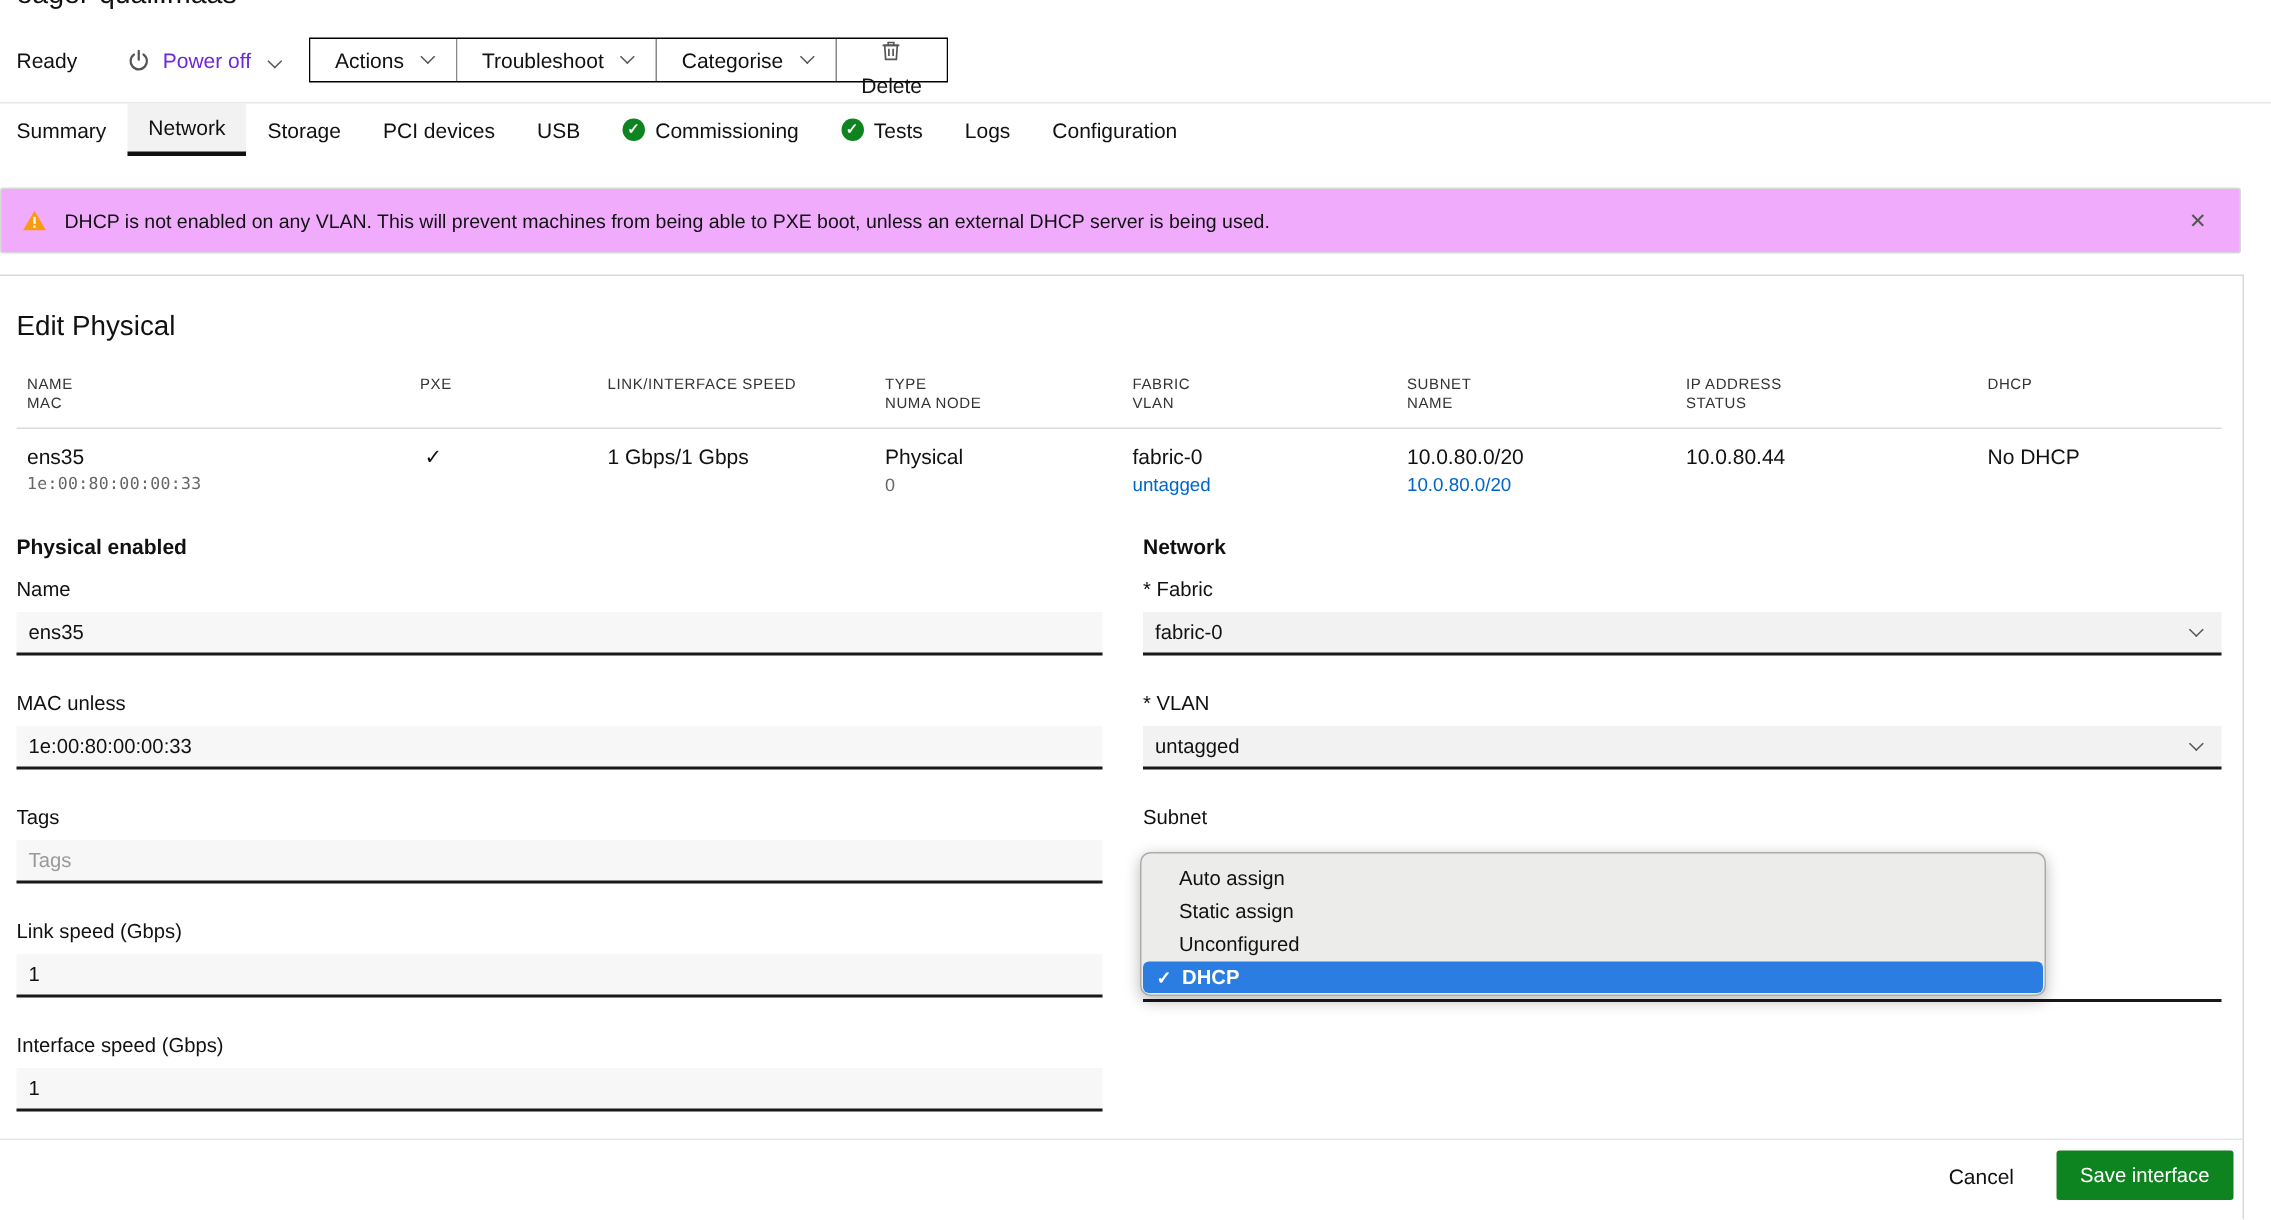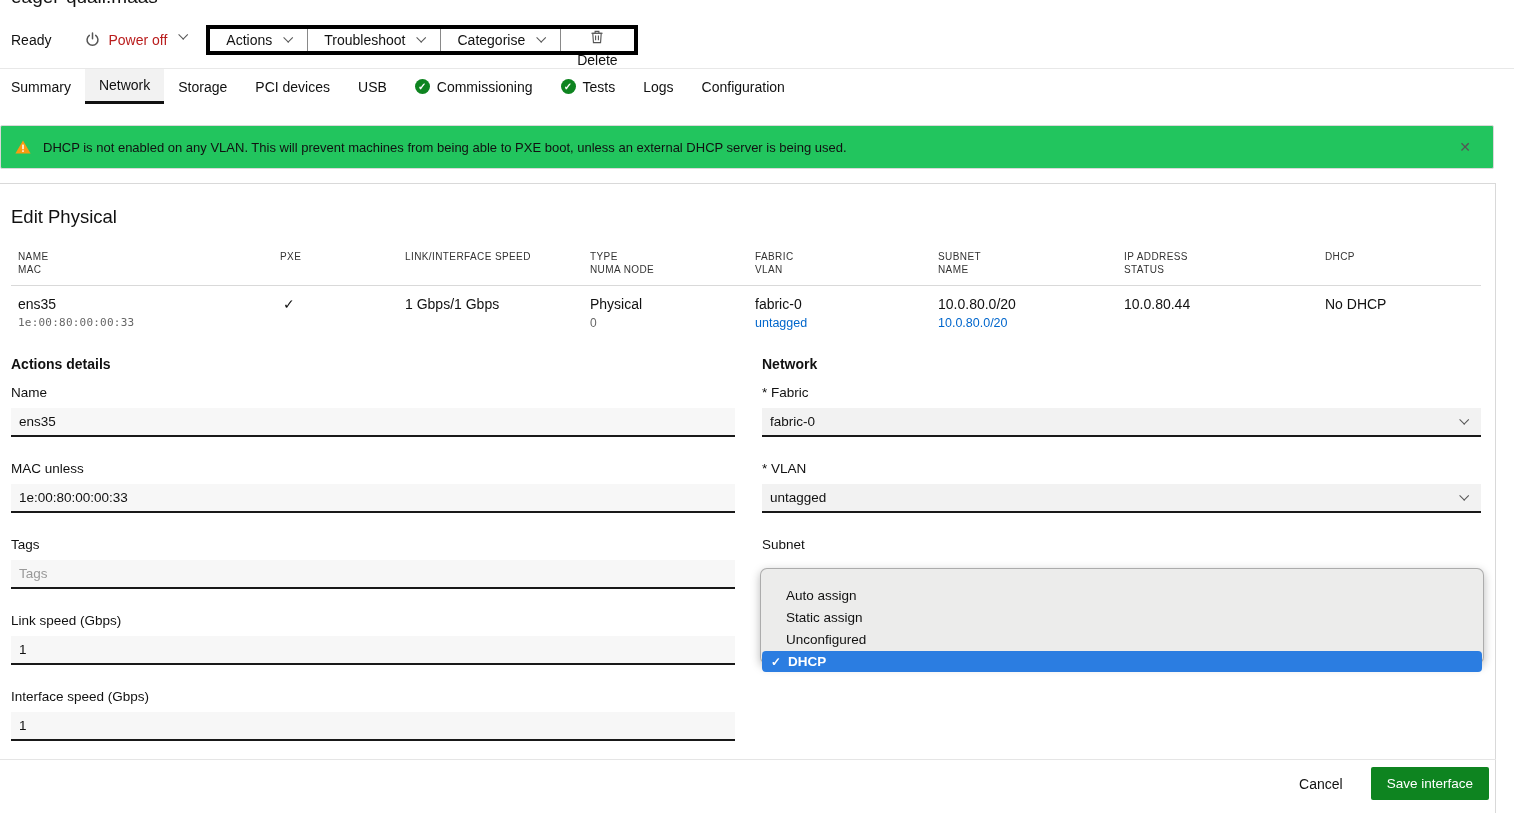--- a/index.html
+++ b/index.html
@@ -4,42 +4,42 @@
 <style>
   * { margin:0; padding:0; box-sizing:border-box; }
   html,body { width:1514px; height:813px; overflow:hidden; background:#fff;
     font-family:"Liberation Sans", sans-serif; color:#111; }
   .page { position:relative; width:1514px; height:813px; }
 
   
   .machine-title { position:absolute; top:-14px; left:11px; font-size:19px; font-weight:400; color:#111; }
   .status-row { position:absolute; top:25px; left:11px; display:flex; align-items:center; height:30px; }
   .status-text { font-size:14px; margin-right:34px; }
-  .power-btn { display:flex; align-items:flex-start; gap:8px; background:none; border:none;
-    font-family:inherit; font-size:14px; color:#b91c1c; cursor:pointer; margin-right:20px; }
+  .power-btn { display:flex; align-items:flex-end; gap:8px; background:none; border:none;
+    font-family:inherit; font-size:14px; color:#6d28d9; cursor:pointer; margin-right:20px; }
   .chev { width:7px; height:7px; border-right:1.5px solid #555; border-bottom:1.5px solid #555;
     transform:rotate(45deg) translateY(-1px); display:inline-block; margin-left:4px; margin-bottom:3px; }
-  .btn-group { display:flex; border:4px solid #000000; height:30px; }
+  .btn-group { display:flex; border:1px solid #000000; height:30px; }
   .btn-group button { display:flex; align-items:center; gap:8px; background:#fff; border:none;
     border-right:1px solid #898989; padding:0 16px; font-family:inherit; font-size:14px; color:#111; cursor:pointer; }
   .btn-group button:last-child { border-right:none;flex-direction:column; }
 
   
   .tabs { position:absolute; top:68px; left:0; right:0; border-top:1px solid #e8e8e8;
     display:flex; align-items:stretch; height:36px; }
   .tab { display:flex; align-items:center; gap:7px; padding:0 14px; font-size:14px; color:#111;
     text-decoration:none; cursor:pointer; }
   .tab.first { padding-left:11px; }
   .tab.active { background:#f2f2f2; border-bottom:3px solid #111; }
   .ok-icon { width:15px; height:15px; border-radius:50%; background:#0e8420; color:#fff;
     font-size:10px; line-height:15px; text-align:center; display:inline-block; font-weight:700; }
 
   
   .banner { position:absolute; top:125px; left:0; width:1494px; height:44px;
-    border:1px solid #d9d9d9; border-radius:2px; background:#22c55e;
+    border:1px solid #d9d9d9; border-radius:2px; background:#f0abfc;
     display:flex; align-items:center; padding:0 14px; }
   .banner-text { font-size:13px; margin-left:12px; color:#111; }
   .banner-close { margin-left:auto; background:none; border:none; font-size:14px; color:#555;
     cursor:pointer; padding:4px 8px; font-family:inherit; }
 
   
   .card { position:absolute; top:183px; left:0; width:1496px; height:630px;
     border-top:1px solid #d9d9d9; border-right:1px solid #d9d9d9; background:#fff; }
   .card h2 { position:absolute; top:22px; left:11px; font-size:18.5px; font-weight:400; }
 
@@ -65,23 +65,23 @@
   .field label { display:block; font-size:13.5px; color:#111; margin-bottom:8px; }
   .field input { width:100%; height:29px; background:#f7f7f7; border:none;
     border-bottom:2px solid #191919; padding:0 8px; font-family:inherit; font-size:13.5px; color:#111; }
   .field input::placeholder { color:#999; }
   .sel { position:relative; width:100%; height:29px; background:#f2f2f2;
     border-bottom:2px solid #191919; display:flex; align-items:center; padding:0 8px;
     font-size:13.5px; color:#111; cursor:pointer; }
   .sel .chev { position:absolute; right:14px; }
 
   
-  .subnet-popup { position:absolute; left:760px; top:384px; width:724px; height:96px; z-index:5;
+  .subnet-popup { position:absolute; left:760px; top:384px; width:604px; height:96px; z-index:5;
     background:#ececeb; border:1px solid rgba(120,120,120,.55); border-radius:7px;
-    box-shadow:0 3px 10px rgba(0,0,0,.28); padding-top:16px; }
+    box-shadow:0 3px 10px rgba(0,0,0,.28); padding-top:6px; }
   .opt { height:22px; line-height:22px; padding-left:25px; font-size:13.5px; color:#111; cursor:pointer; }
   .opt.selected { margin:0 1px; height:21px; border-radius:4px; background:#2b7de1; color:#fff;
     display:flex; align-items:center; padding-left:9px; gap:7px; font-weight:600; }
   .opt-check { font-size:12px; font-weight:700; color:#fff; }
   .subnet-underline { position:absolute; left:762px; top:482px; width:719px; height:2px; background:#191919; }
 
   
   .footer-sep { position:absolute; top:575px; left:0; width:1496px; height:1px; background:#e5e5e5; }
   .footer { position:absolute; top:583px; right:6px; display:flex; align-items:center; gap:28px; }
   .cancel { background:none; border:none; font-family:inherit; font-size:14px; color:#111; cursor:pointer; }
@@ -240,21 +240,21 @@
             <div class="p">10.0.80.44</div>
           </div>
         <div class="cell">
             <div class="p">No DHCP</div>
           </div>
       </div>
     </div>
 
     <div class="forms">
       <div class="col-left">
-        <h3>Actions details</h3>
+        <h3>Physical enabled</h3>
         <div class="field">
           <label>Name</label>
           <input type="text" value="ens35" style="">
         </div>
         <div class="field">
           <label>MAC unless</label>
           <input type="text" value="1e:00:80:00:00:33" style="">
         </div>
         <div class="field">
           <label>Tags</label>

